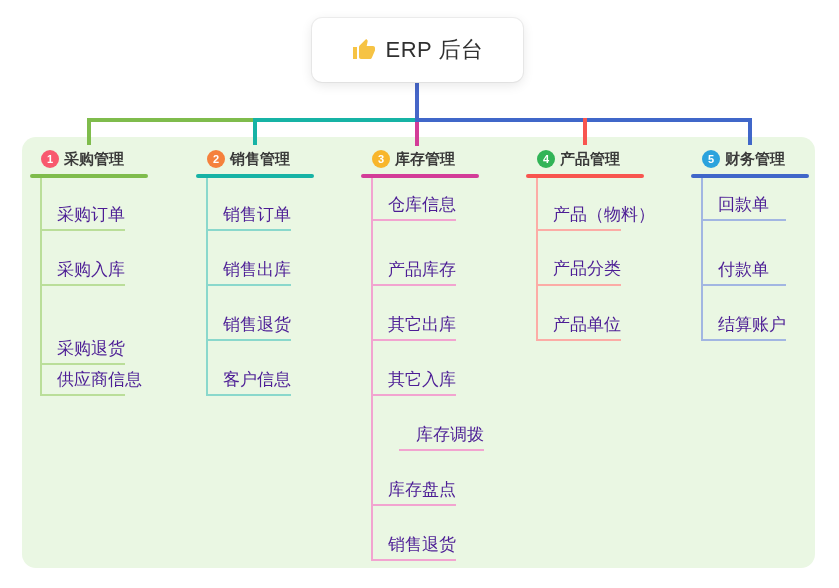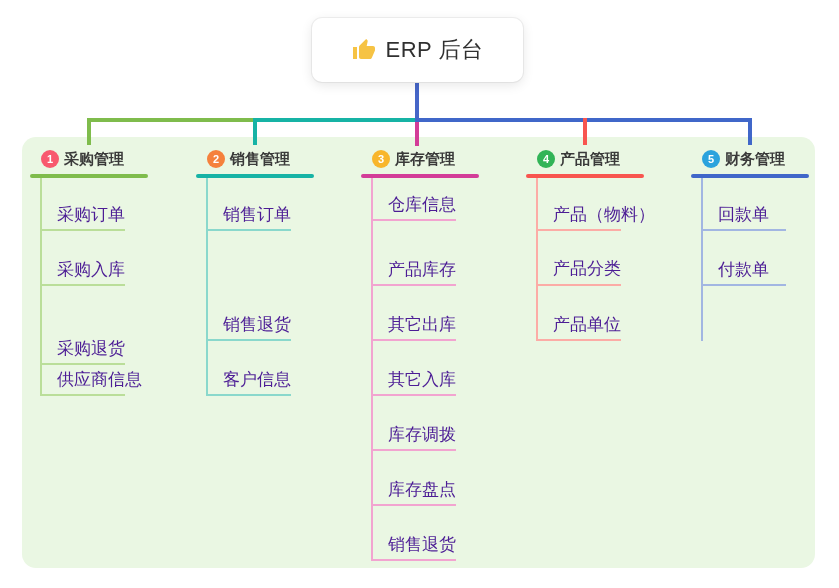--- a/index.html
+++ b/index.html
@@ -97,20 +97,24 @@
       <span class="branch-label">销售管理</span>
     </div>
     <div class="branch-underline"></div>
     <div class="trunk" style="height: 218px;"></div>
 
   <div class="child" style="top: 57px;">
     <span class="child-label">销售订单</span>
     <div class="child-underline"></div>
   </div>
 
+  <div class="child" style="top: 112px;">
+    <span class="child-label">销售出库</span>
+    <div class="child-underline"></div>
+  </div>
 
   <div class="child" style="top: 167px;">
     <span class="child-label">销售退货</span>
     <div class="child-underline"></div>
   </div>
 
   <div class="child" style="top: 222px;">
     <span class="child-label">客户信息</span>
     <div class="child-underline"></div>
   </div>
@@ -137,21 +141,21 @@
   <div class="child" style="top: 167px;">
     <span class="child-label">其它出库</span>
     <div class="child-underline"></div>
   </div>
 
   <div class="child" style="top: 222px;">
     <span class="child-label">其它入库</span>
     <div class="child-underline"></div>
   </div>
 
-  <div class="child" style="top: 277px;">
+  <div class="child" style="top: 277px; margin-left: 28px;">
     <span class="child-label">库存调拨</span>
     <div class="child-underline"></div>
   </div>
 
   <div class="child" style="top: 332px;">
     <span class="child-label">库存盘点</span>
     <div class="child-underline"></div>
   </div>
 
   <div class="child" style="top: 387px;">
@@ -185,25 +189,29 @@
 </div>
 
   <div class="branch" style="left: 691px; --badge: #2ba3dd; --line: #4067c9; --child-line: #a2b6e2;">
     <div class="branch-title">
       <span class="badge">5</span>
       <span class="branch-label">财务管理</span>
     </div>
     <div class="branch-underline"></div>
     <div class="trunk" style="height: 163px;"></div>
 
-  <div class="child" style="top: 57px;">
+  <div class="child" style="top: 47px;">
     <span class="child-label">回款单</span>
     <div class="child-underline"></div>
   </div>
 
   <div class="child" style="top: 112px;">
     <span class="child-label">付款单</span>
     <div class="child-underline"></div>
   </div>
 
+  <div class="child" style="top: 167px;">
+    <span class="child-label">结算账户</span>
+    <div class="child-underline"></div>
+  </div>
 </div>
 </div>
 </div>
 
 </body></html>

